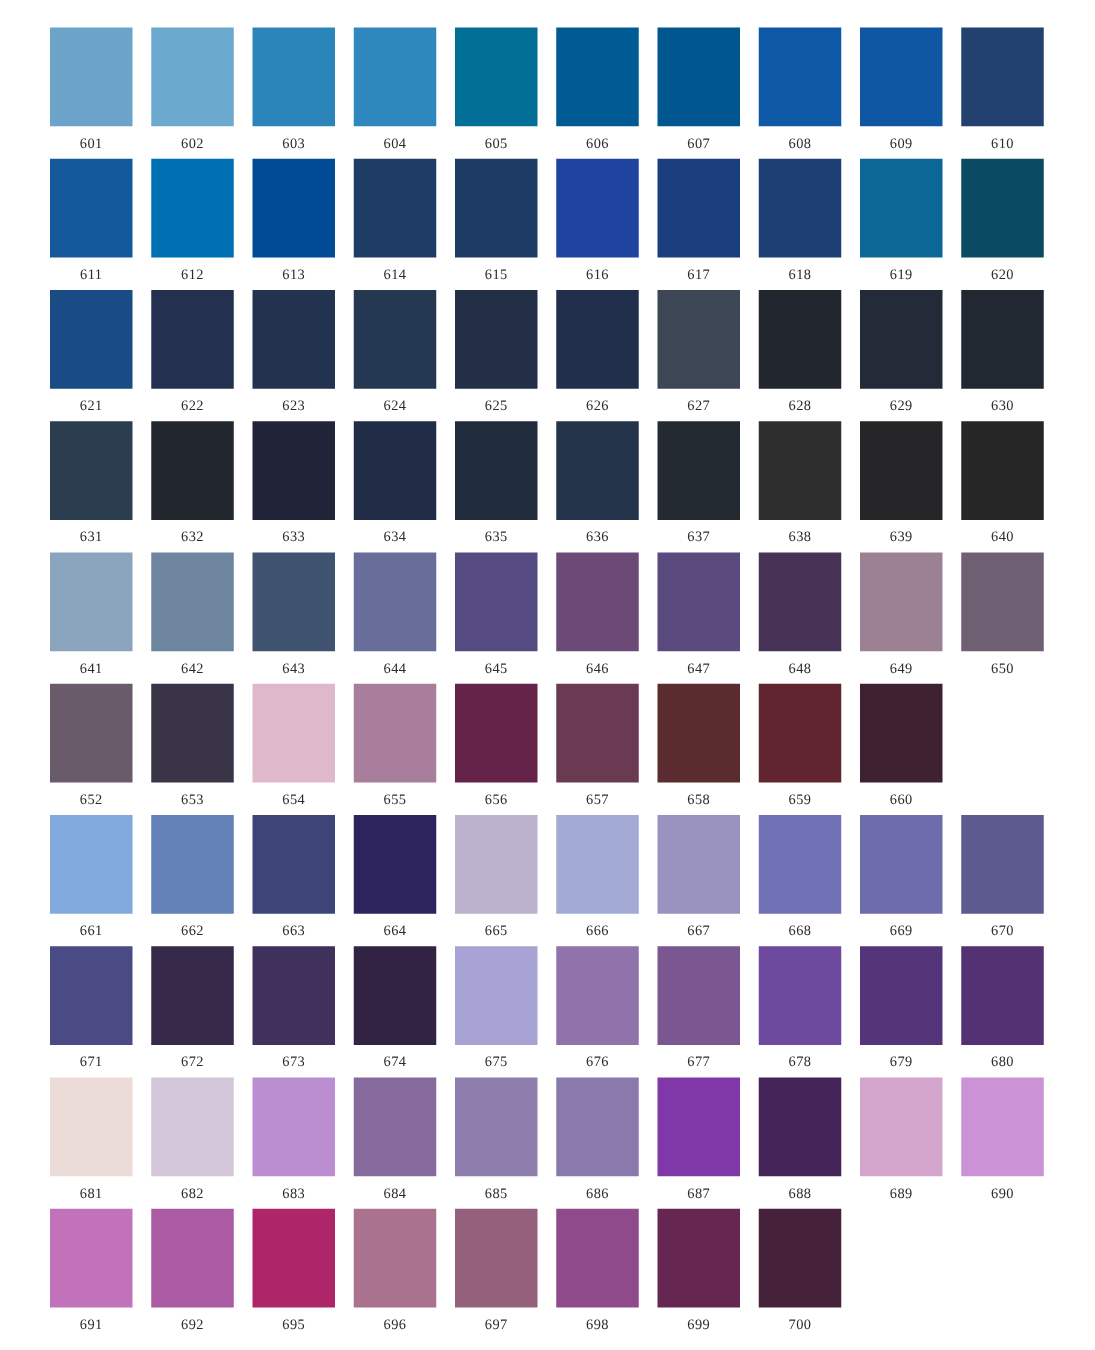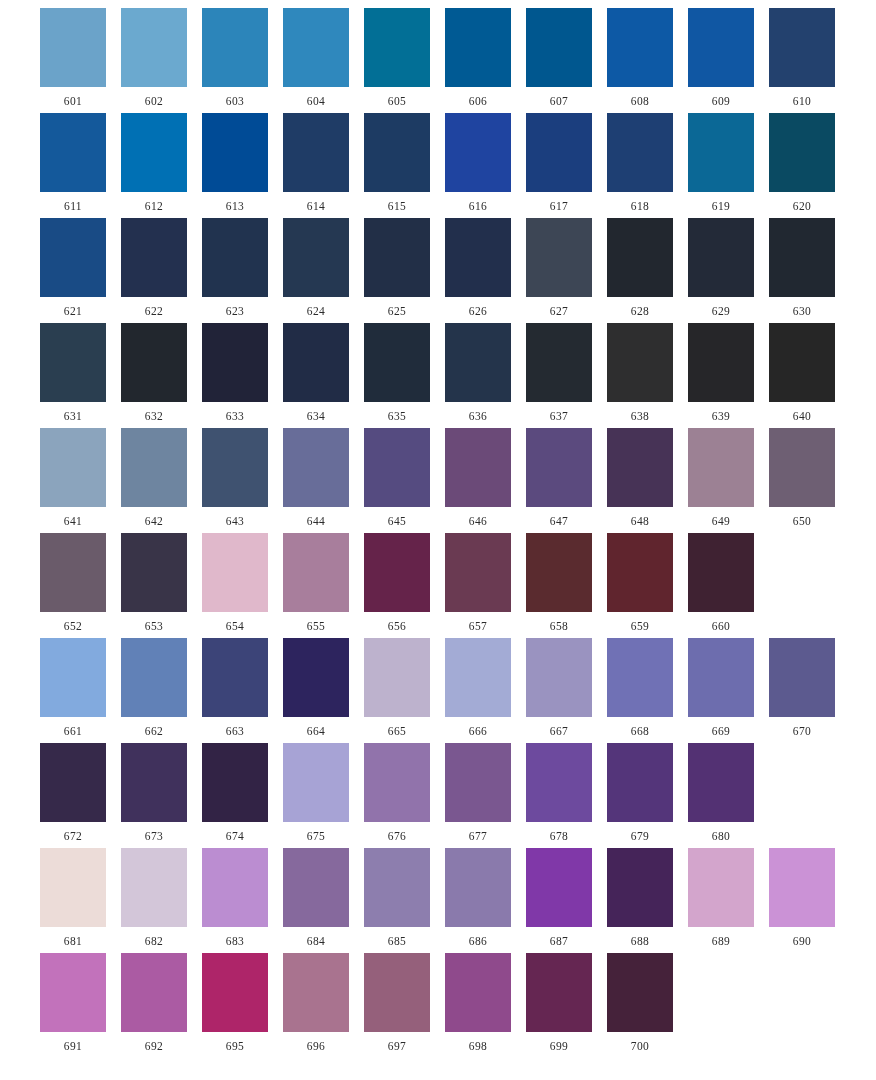--- a/index.html
+++ b/index.html
@@ -12,21 +12,21 @@
     width: 876px;
     height: 1080px;
     font-family: "Liberation Serif", "DejaVu Serif", serif;
     background: #ffffff;
     overflow: hidden;
   }
   #chart-page {
     width: 788px;
     height: 1080px;
     box-sizing: border-box;
-    padding: 8px 40px 14px 40px;
+    padding: 22px 40px 14px 40px;
     background: #ffffff;
     display: flex;
     flex-direction: column;
     justify-content: flex-start;
   }
   .swatch-grid {
     display: flex;
     flex-direction: column;
     gap: 0px;
   }
@@ -353,20 +353,24 @@
           <div class="swatch-chip" style="background-color: rgb(109, 109, 174);"></div>
           <div class="swatch-label">669</div>
         </div>
         <div class="swatch-cell">
           <div class="swatch-chip" style="background-color: rgb(92, 90, 143);"></div>
           <div class="swatch-label">670</div>
         </div>
       </div>
       <div class="swatch-row">
         <div class="swatch-cell">
+          <div class="swatch-chip" style="background-color: rgb(74, 74, 132);"></div>
+          <div class="swatch-label">671</div>
+        </div>
+        <div class="swatch-cell">
           <div class="swatch-chip" style="background-color: rgb(54, 41, 74);"></div>
           <div class="swatch-label">672</div>
         </div>
         <div class="swatch-cell">
           <div class="swatch-chip" style="background-color: rgb(64, 49, 92);"></div>
           <div class="swatch-label">673</div>
         </div>
         <div class="swatch-cell">
           <div class="swatch-chip" style="background-color: rgb(50, 35, 69);"></div>
           <div class="swatch-label">674</div>

